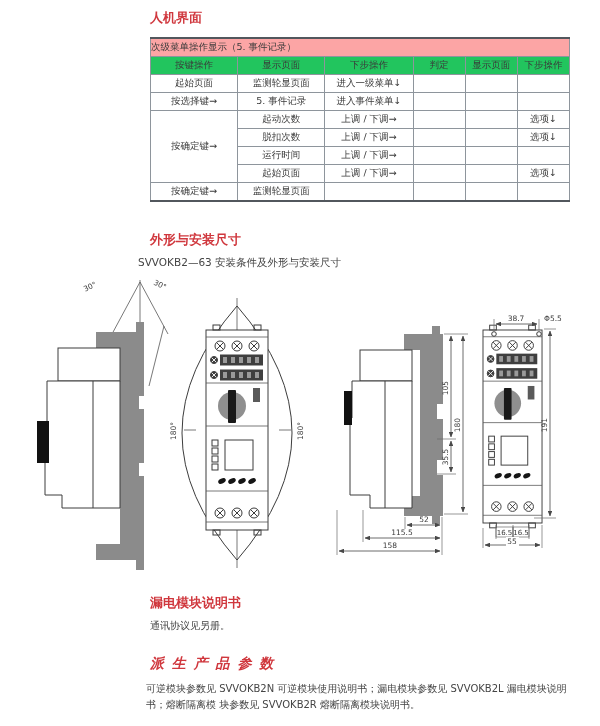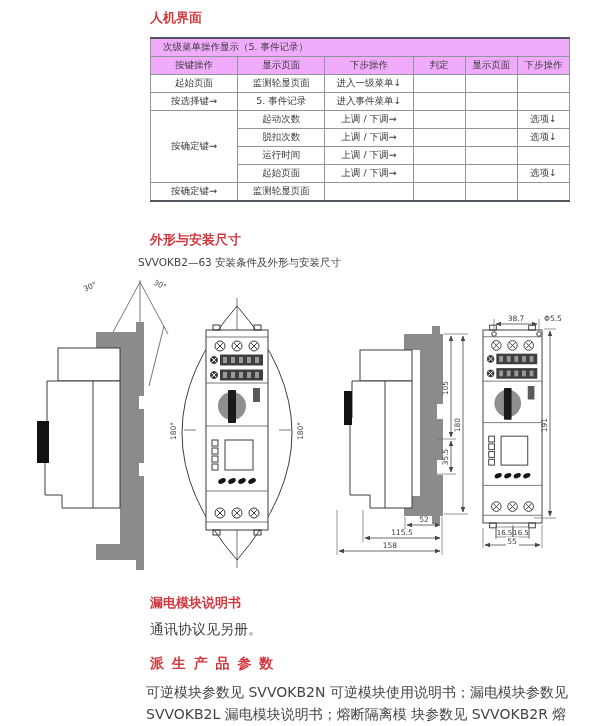--- a/index.html
+++ b/index.html
@@ -3,34 +3,34 @@
 <meta charset="utf-8">
 <style>
   html,body{margin:0;padding:0;}
   body{
     width:600px;height:726px;background:#ffffff;overflow:hidden;position:relative;
     font-family:"DejaVu Sans","Liberation Sans",sans-serif;color:#333;
   }
   .abs{position:absolute;}
   .red-head{color:#d0383e;font-size:13px;font-weight:bold;margin:0;}
   .sub{font-size:10.5px;color:#444;}
-  .body-text{font-size:14px;color:#444;line-height:1.6;}
+  .body-text{font-size:10px;color:#444;line-height:1.6;}
 
   
   table.menu{
     border-collapse:collapse;table-layout:fixed;width:420px;
     font-size:9.5px;color:#3a3a3a;
     border-top:2px solid #52575d;border-bottom:2px solid #52575d;
   }
   table.menu td{
     border:1px solid #8e959c;height:17px;text-align:center;
     padding:0 2px;overflow:hidden;white-space:nowrap;
   }
-  tr.t-title td{background:#f0abfc;text-align:left;padding-left:12px;}
-  tr.t-head td{background:#f0abfc;}
+  tr.t-title td{background:#fca5a5;text-align:left;padding-left:0;}
+  tr.t-head td{background:#22c55e;}
 
   
   svg text{font-family:"DejaVu Sans","Liberation Sans",sans-serif;}
   .oline{fill:#ffffff;stroke:#3c3c3c;stroke-width:1;}
   .oline-n{fill:none;stroke:#3c3c3c;stroke-width:1;}
   .thin{fill:none;stroke:#565656;stroke-width:0.8;}
   .gray{fill:#8b8b8b;stroke:none;}
   .dark{fill:#3f3f3f;stroke:none;}
   .dim{stroke:#484848;stroke-width:0.8;fill:none;marker-start:url(#ar);marker-end:url(#ar);}
   .ext{stroke:#6a6a6a;stroke-width:0.7;fill:none;}
@@ -271,14 +271,14 @@
     <line x1="542" y1="527" x2="542" y2="550" class="ext"></line>
     <line x1="485" y1="547" x2="540" y2="547" class="dim"></line>
     <rect x="506" y="539" width="13" height="9" fill="#fff"></rect>
     <text x="512" y="546" class="dimtxt" text-anchor="middle">55</text>
   </g>
 </svg>
 
 <h2 class="abs red-head" style="left:150px;top:594px;">漏电模块说明书</h2>
 <div class="abs body-text" style="left:150px;top:618px;">通讯协议见另册。</div>
 
-<h2 class="abs red-head" style="left:150px;top:655px;letter-spacing:1.5px;font-size:14px;">派 生 产 品 参 数</h2>
+<h2 class="abs red-head" style="left:150px;top:655px;letter-spacing:1.5px;font-size:14px;font-style:italic;">派 生 产 品 参 数</h2>
 <div class="abs body-text" style="left:146px;top:681px;width:432px;">可逆模块参数见 SVVOKB2N 可逆模块使用说明书；漏电模块参数见 SVVOKB2L 漏电模块说明书；熔断隔离模 块参数见 SVVOKB2R 熔断隔离模块说明书。</div>
 
 </body></html>

